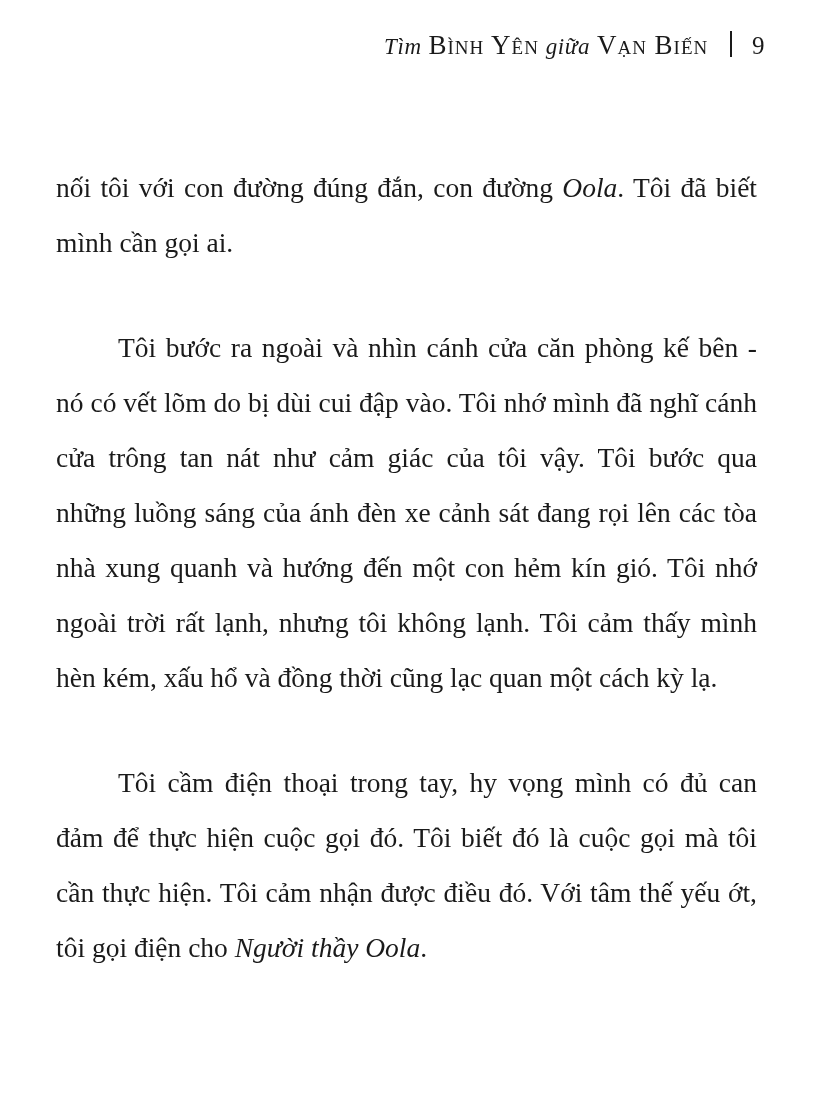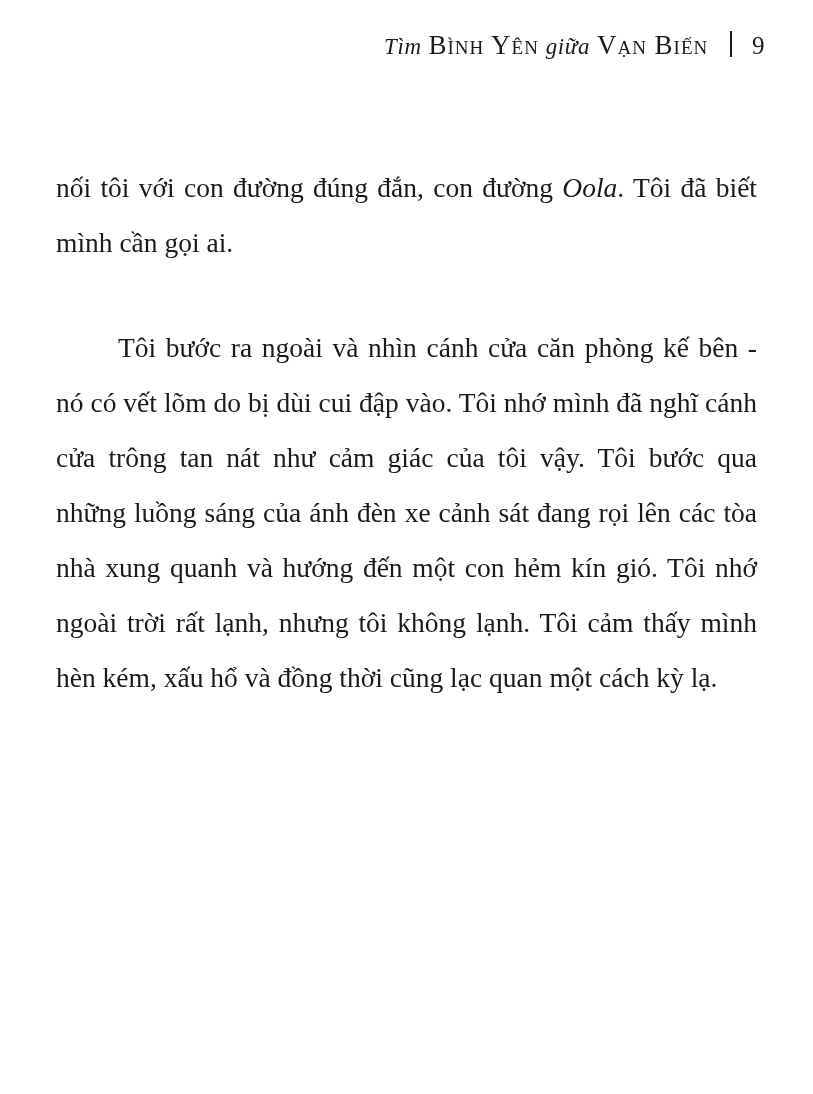--- a/index.html
+++ b/index.html
@@ -92,15 +92,16 @@
       <span class="runhead-sep"></span>
       <span class="runhead-folio">9</span>
     </div>
   </div>
 
   <div class="body">
     <p id="p0"><span>nối tôi với con đường đúng đắn, con đường </span><em>Oola</em><span>. Tôi đã biết mình cần gọi ai.</span></p>
     <div class="gap"></div>
     <p class="indent" id="p1"><span>Tôi bước ra ngoài và nhìn cánh cửa căn phòng kế bên - nó có vết lõm do bị dùi cui đập vào. Tôi nhớ mình đã nghĩ cánh cửa trông tan nát như cảm giác của tôi vậy. Tôi bước qua những luồng sáng của ánh đèn xe cảnh sát đang rọi lên các tòa nhà xung quanh và hướng đến một con hẻm kín gió. Tôi nhớ ngoài trời rất lạnh, nhưng tôi không lạnh. Tôi cảm thấy mình hèn kém, xấu hổ và đồng thời cũng lạc quan một cách kỳ lạ.</span></p>
     <div class="gap"></div>
+    <p class="indent" id="p2"><span>Tôi cầm điện thoại trong tay, hy vọng mình có đủ can đảm để thực hiện cuộc gọi đó. Tôi biết đó là cuộc gọi mà tôi cần thực hiện. Tôi cảm nhận được điều đó. Với tâm thế yếu ớt, tôi gọi điện cho </span><em>Người thầy Oola</em><span>.</span></p>
   </div>
 
 </div>
 
 </body></html>

